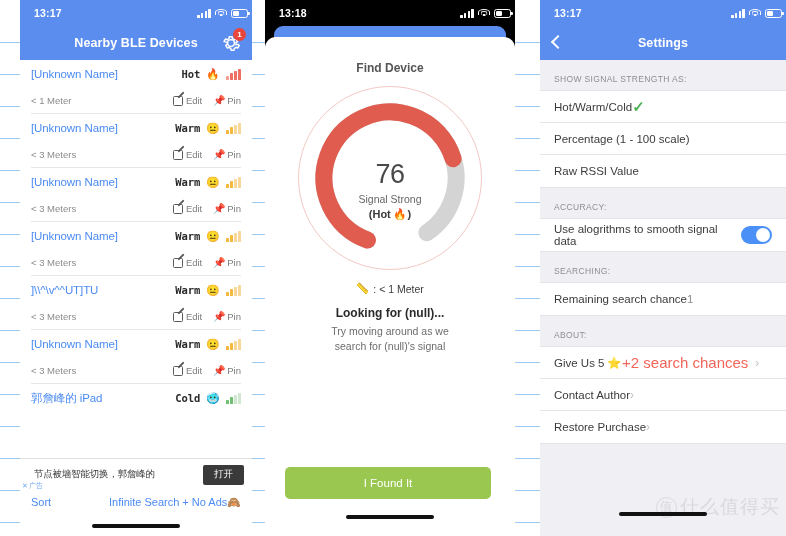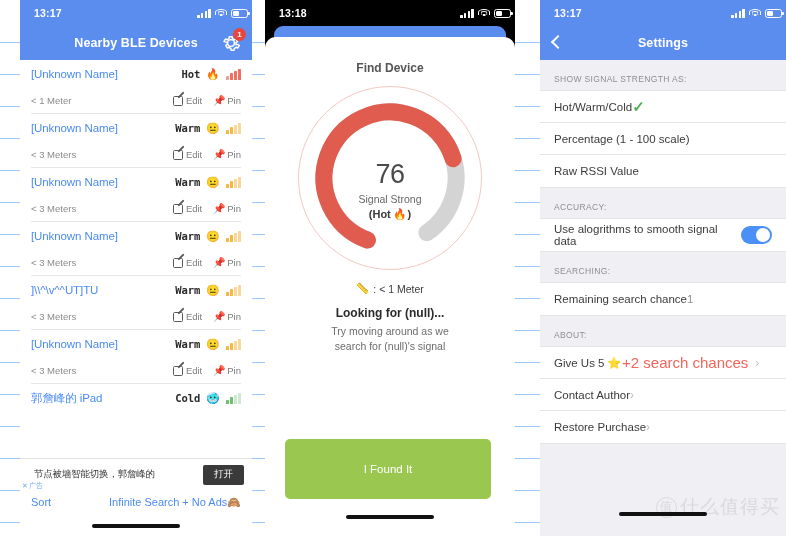--- a/index.html
+++ b/index.html
@@ -195,21 +195,21 @@
   .looking {
     text-align:center; font-size:12px; font-weight:bold; color:#2b2b2b; margin-top:11px;
   }
   .hint {
     text-align:center; font-size:10.5px; color:#6c6c6c; line-height:1.45;
     margin-top:4px; padding:0 50px;
   }
   .found-btn {
     position:absolute; left:20px; right:24px; bottom:37px;
     background:#9ac750; color:#fff; text-align:center;
-    font-size:11.5px; padding:24px 0; border-radius:5px;
+    font-size:11.5px; padding:10px 0; border-radius:5px;
   }
   .homebar2 {
     position:absolute; bottom:17px; left:50%; transform:translateX(-50%);
     width:88px; height:4px; background:#111; border-radius:3px;
   }
 
   
   .settings { background:#f0f0f4; height:100%; }
   .sec-head {
     font-size:8.5px; color:#8d8d93; letter-spacing:.35px;

